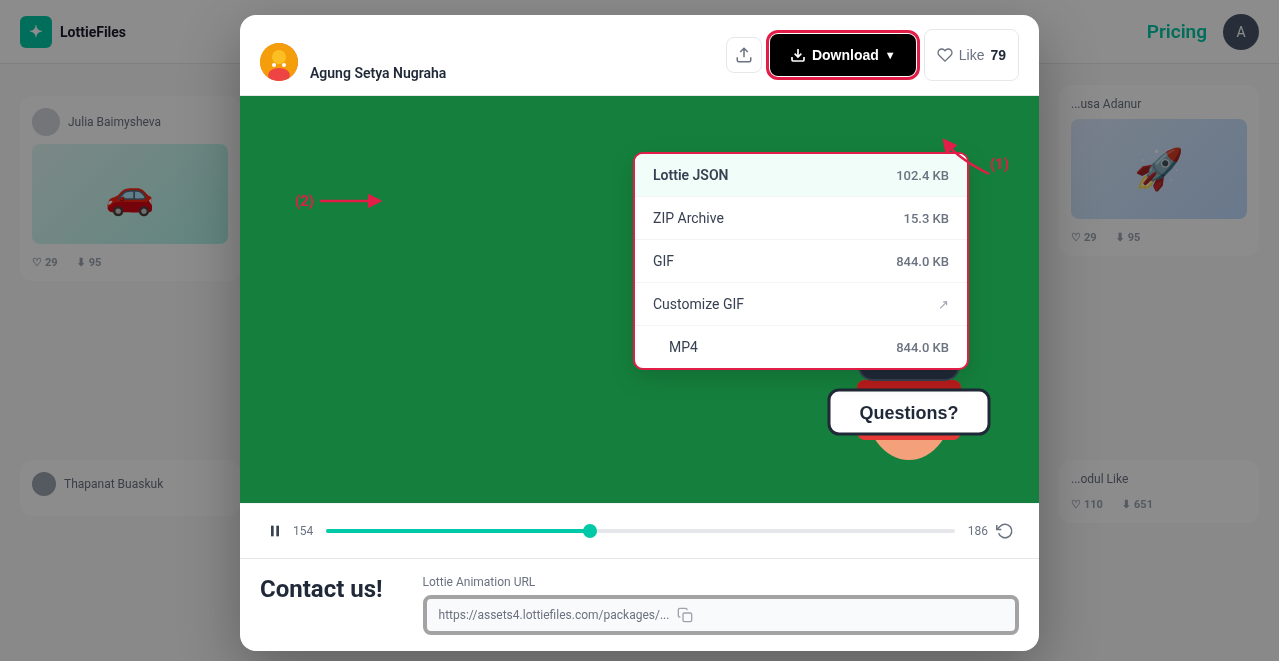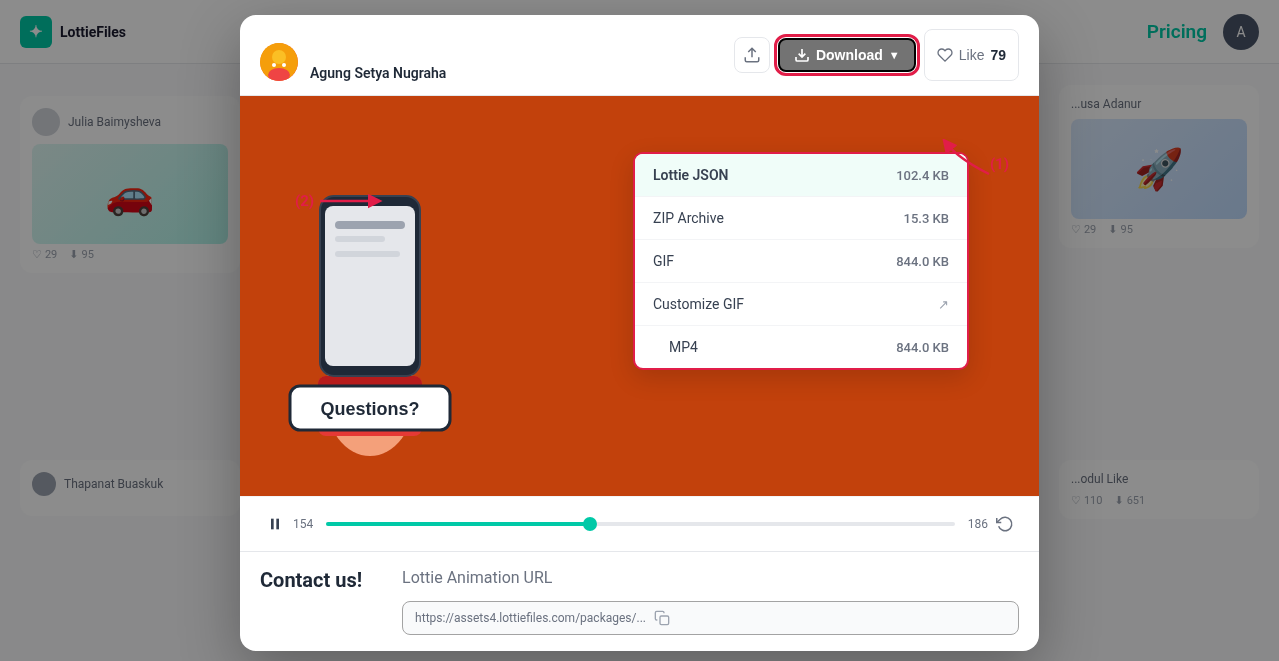--- a/index.html
+++ b/index.html
@@ -132,24 +132,25 @@
     .bg-card-image {
       width: 100%;
       height: 100px;
       background: linear-gradient(135deg, #e0f7f4, #b2f5ea);
       border-radius: 8px;
       display: flex; align-items: center; justify-content: center;
       font-size: 40px;
     }
     .bg-stats {
       display: flex;
-      gap: 12px;
-      margin-top: 4px;
+      gap: 19px;
+      margin-top: 12px;
       font-size: 11px;
       color: #9ca3af;
+      font-weight: bold;
     }
     .bg-stat {
       display: flex; align-items: center; gap: 3px;
     }
 
     
     .modal {
       position: absolute;
       top: 15px;
       left: 240px;
@@ -199,23 +200,23 @@
       background: white;
       display: flex; align-items: center; justify-content: center;
       cursor: pointer;
       color: #6b7280;
       font-size: 16px;
     }
     .btn-download {
       display: flex;
       align-items: center;
       gap: 6px;
-      background: #737373;
+      background: #000000;
       color: white;
-      border: 2px solid #000000;
+      border: 6px solid #000000;
       border-radius: 8px;
       padding: 7px 14px;
       font-size: 14px;
       font-weight: 600;
       cursor: pointer;
       outline: 3px solid #e11d48;
       outline-offset: 1px;
     }
     .btn-download-caret {
       font-size: 11px;
@@ -242,24 +243,24 @@
       flex: 1;
       display: flex;
       flex-direction: column;
       overflow: hidden;
       position: relative;
     }
 
     
     .animation-area {
       flex: 1;
-      background: #c2410c;
-      display: flex;
-      align-items: center;
-      justify-content: flex-start;
+      background: #15803d;
+      display: flex;
+      align-items: center;
+      justify-content: flex-end;
       position: relative;
       overflow: hidden;
     }
 
     
     .player-controls {
       padding: 12px 20px;
       border-top: 1px solid #f3f4f6;
       flex-shrink: 0;
     }
@@ -323,39 +324,39 @@
     .modal-bottom {
       border-top: 1px solid #e5e7eb;
       padding: 16px 20px;
       flex-shrink: 0;
     }
     .bottom-row {
       display: flex;
       gap: 40px;
     }
     .contact-section h3 {
-      font-size: 20px;
+      font-size: 24px;
       font-weight: 700;
       color: #1f2937;
       margin-bottom: 4px;
     }
     .url-section {
       flex: 1;
     }
     .url-label {
-      font-size: 16px;
-      color: #6b7280;
-      margin-bottom: 14px;
+      font-size: 12px;
+      color: #6b7280;
+      margin-bottom: 6px;
     }
     .url-input-row {
       display: flex;
       align-items: center;
       gap: 8px;
       background: #f9fafb;
-      border: 1px solid #a3a3a3;
+      border: 4px solid #a3a3a3;
       border-radius: 8px;
       padding: 8px 12px;
       font-size: 12px;
       color: #6b7280;
     }
 
     
     .dropdown-menu {
       position: absolute;
       top: 100px;

